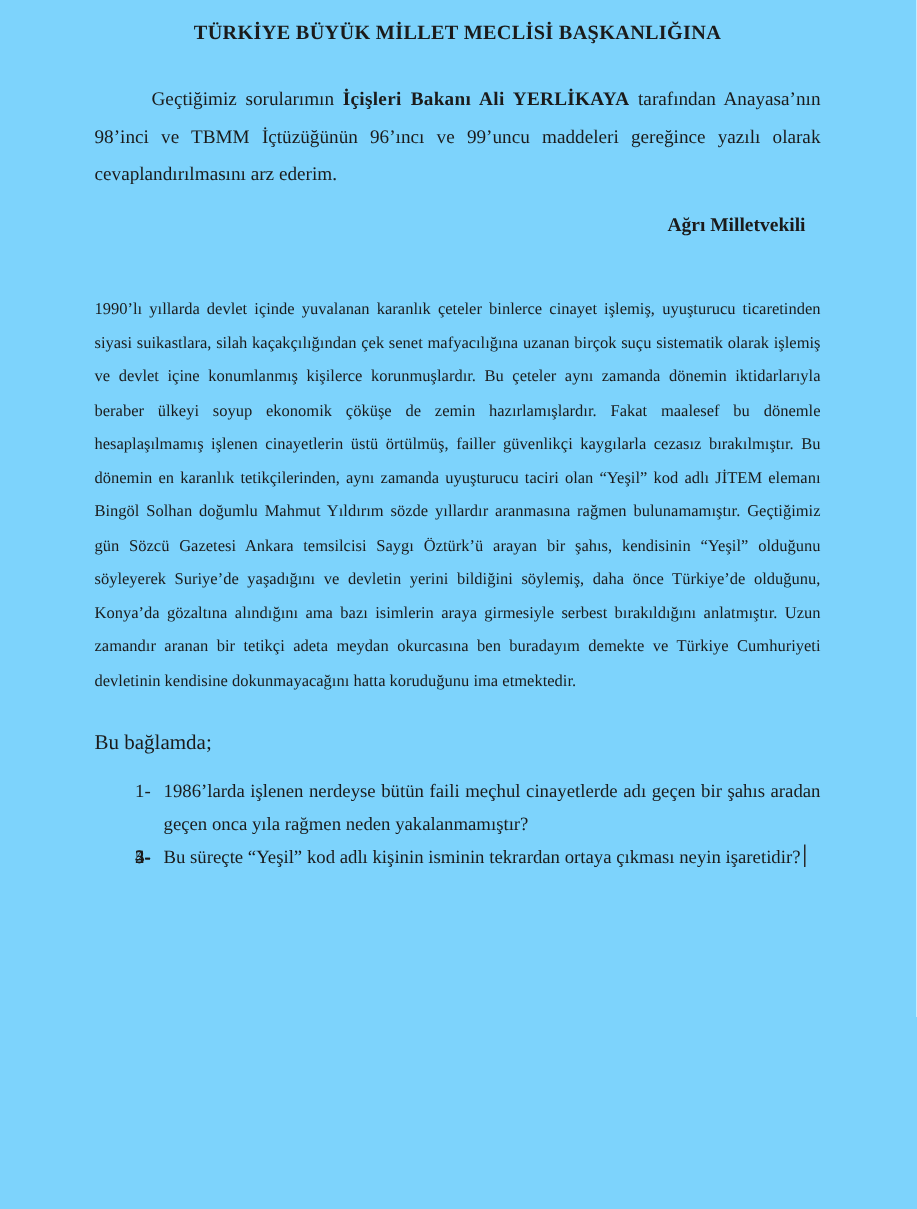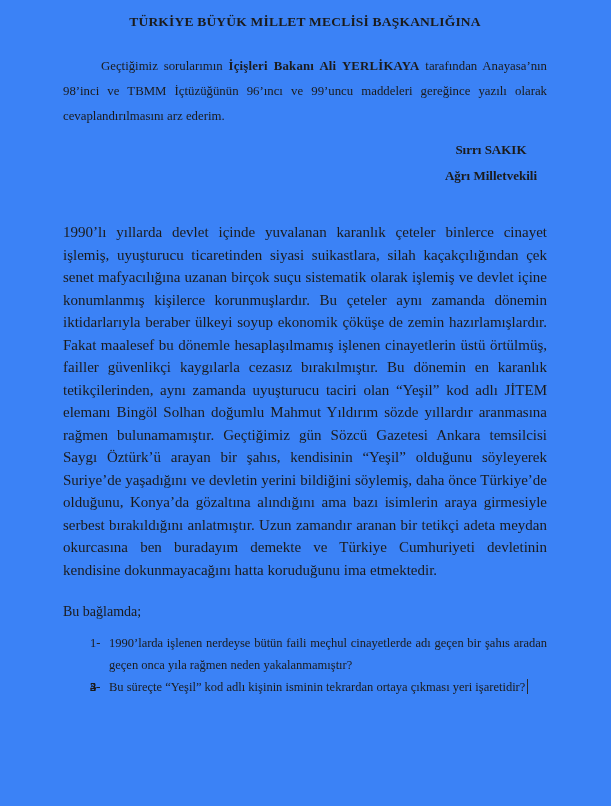--- a/index.html
+++ b/index.html
@@ -12,21 +12,21 @@
     height: 806px;
     overflow: hidden;
     font-family: "Liberation Serif", "DejaVu Serif", serif;
     color: #1b1b1b;
   }
   .page {
     box-sizing: border-box;
     width: 611px;
     height: 806px;
     padding: 14px 64px 0 63px;
-    background: #3b82f6;
+    background: #7dd3fc;
     overflow: hidden;
   }
   .title {
     margin: 0 0 24px 0;
     font-size: 13.5px;
     font-weight: bold;
     text-align: center;
     letter-spacing: 0.2px;
     white-space: nowrap;
   }
@@ -44,21 +44,21 @@
     width: -moz-fit-content;
     width: fit-content;
     margin: 8px 10px 0 auto;
     text-align: center;
     font-weight: bold;
     font-size: 13px;
     line-height: 26px;
   }
   .body-par {
     margin: 32px 0 0 0;
-    font-size: 15px;
+    font-size: 11px;
     line-height: 22.5px;
     text-align: justify;
   }
   .context {
     margin: 20px 0 0 0;
     font-size: 14px;
     line-height: 22px;
   }
   .questions {
     list-style: none;
@@ -89,39 +89,38 @@
 </head>
 <body>
 
 <div class="page">
 
   <h1 class="title">TÜRKİYE BÜYÜK MİLLET MECLİSİ BAŞKANLIĞINA</h1>
 
   <p class="intro"><span>Geçtiğimiz sorularımın </span><b>İçişleri Bakanı Ali YERLİKAYA</b><span> tarafından Anayasa’nın 98’inci ve TBMM İçtüzüğünün 96’ıncı ve 99’uncu maddeleri gereğince yazılı olarak cevaplandırılmasını arz ederim.</span></p>
 
   <div class="signature">
-    <div>Sırrı SAKIK</div>
     <div>Ağrı Milletvekili</div>
   </div>
 
   <p class="body-par">1990’lı yıllarda devlet içinde yuvalanan karanlık çeteler binlerce cinayet işlemiş, uyuşturucu ticaretinden siyasi suikastlara, silah kaçakçılığından çek senet mafyacılığına uzanan birçok suçu sistematik olarak işlemiş ve devlet içine konumlanmış kişilerce korunmuşlardır. Bu çeteler aynı zamanda dönemin iktidarlarıyla beraber ülkeyi soyup ekonomik çöküşe de zemin hazırlamışlardır. Fakat maalesef bu dönemle hesaplaşılmamış işlenen cinayetlerin üstü örtülmüş, failler güvenlikçi kaygılarla cezasız bırakılmıştır. Bu dönemin en karanlık tetikçilerinden, aynı zamanda uyuşturucu taciri olan “Yeşil” kod adlı JİTEM elemanı Bingöl Solhan doğumlu Mahmut Yıldırım sözde yıllardır aranmasına rağmen bulunamamıştır. Geçtiğimiz gün Sözcü Gazetesi Ankara temsilcisi Saygı Öztürk’ü arayan bir şahıs, kendisinin “Yeşil” olduğunu söyleyerek Suriye’de yaşadığını ve devletin yerini bildiğini söylemiş, daha önce Türkiye’de olduğunu, Konya’da gözaltına alındığını ama bazı isimlerin araya girmesiyle serbest bırakıldığını anlatmıştır. Uzun zamandır aranan bir tetikçi adeta meydan okurcasına ben buradayım demekte ve Türkiye Cumhuriyeti devletinin kendisine dokunmayacağını hatta koruduğunu ima etmektedir.</p>
 
   <p class="context">Bu bağlamda;</p>
 
   <ol class="questions">
     <li class="q">
-      <span class="q-num">1-</span><span class="q-text">1990’larda işlenen nerdeyse bütün faili meçhul cinayetlerde adı geçen bir şahıs aradan geçen onca yıla rağmen neden yakalanmamıştır?</span>
+      <span class="q-num">1-</span><span class="q-text">1986’larda işlenen nerdeyse bütün faili meçhul cinayetlerde adı geçen bir şahıs aradan geçen onca yıla rağmen neden yakalanmamıştır?</span>
     </li>
     <li class="q">
       <span class="q-num">2-</span>
     </li>
     <li class="q">
       <span class="q-num">3-</span>
     </li>
     <li class="q">
       <span class="q-num">4-</span>
     </li>
     <li class="q">
-      <span class="q-num">5-</span><span class="q-text">Bu süreçte “Yeşil” kod adlı kişinin isminin tekrardan ortaya çıkması yeri işaretidir?</span><span class="caret"></span>
+      <span class="q-num">5-</span><span class="q-text">Bu süreçte “Yeşil” kod adlı kişinin isminin tekrardan ortaya çıkması neyin işaretidir?</span><span class="caret"></span>
     </li>
   </ol>
 
 </div>
 
 </body></html>

